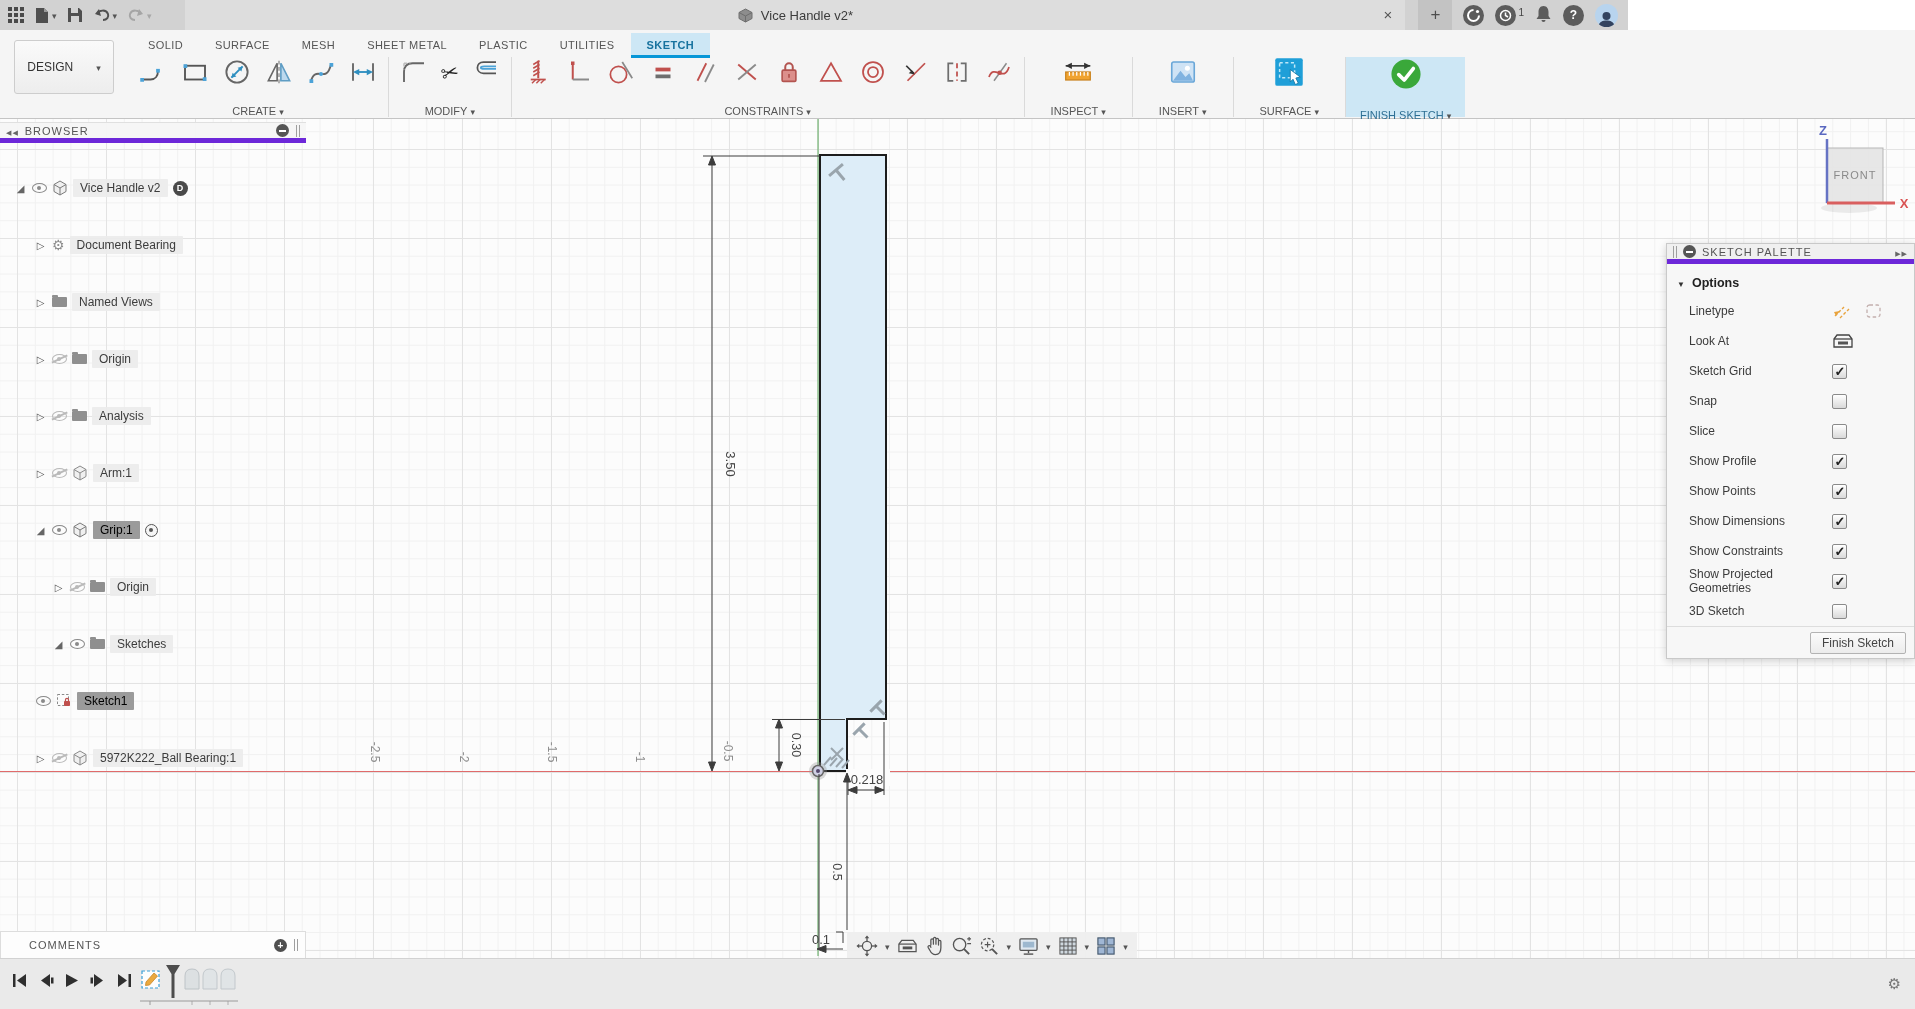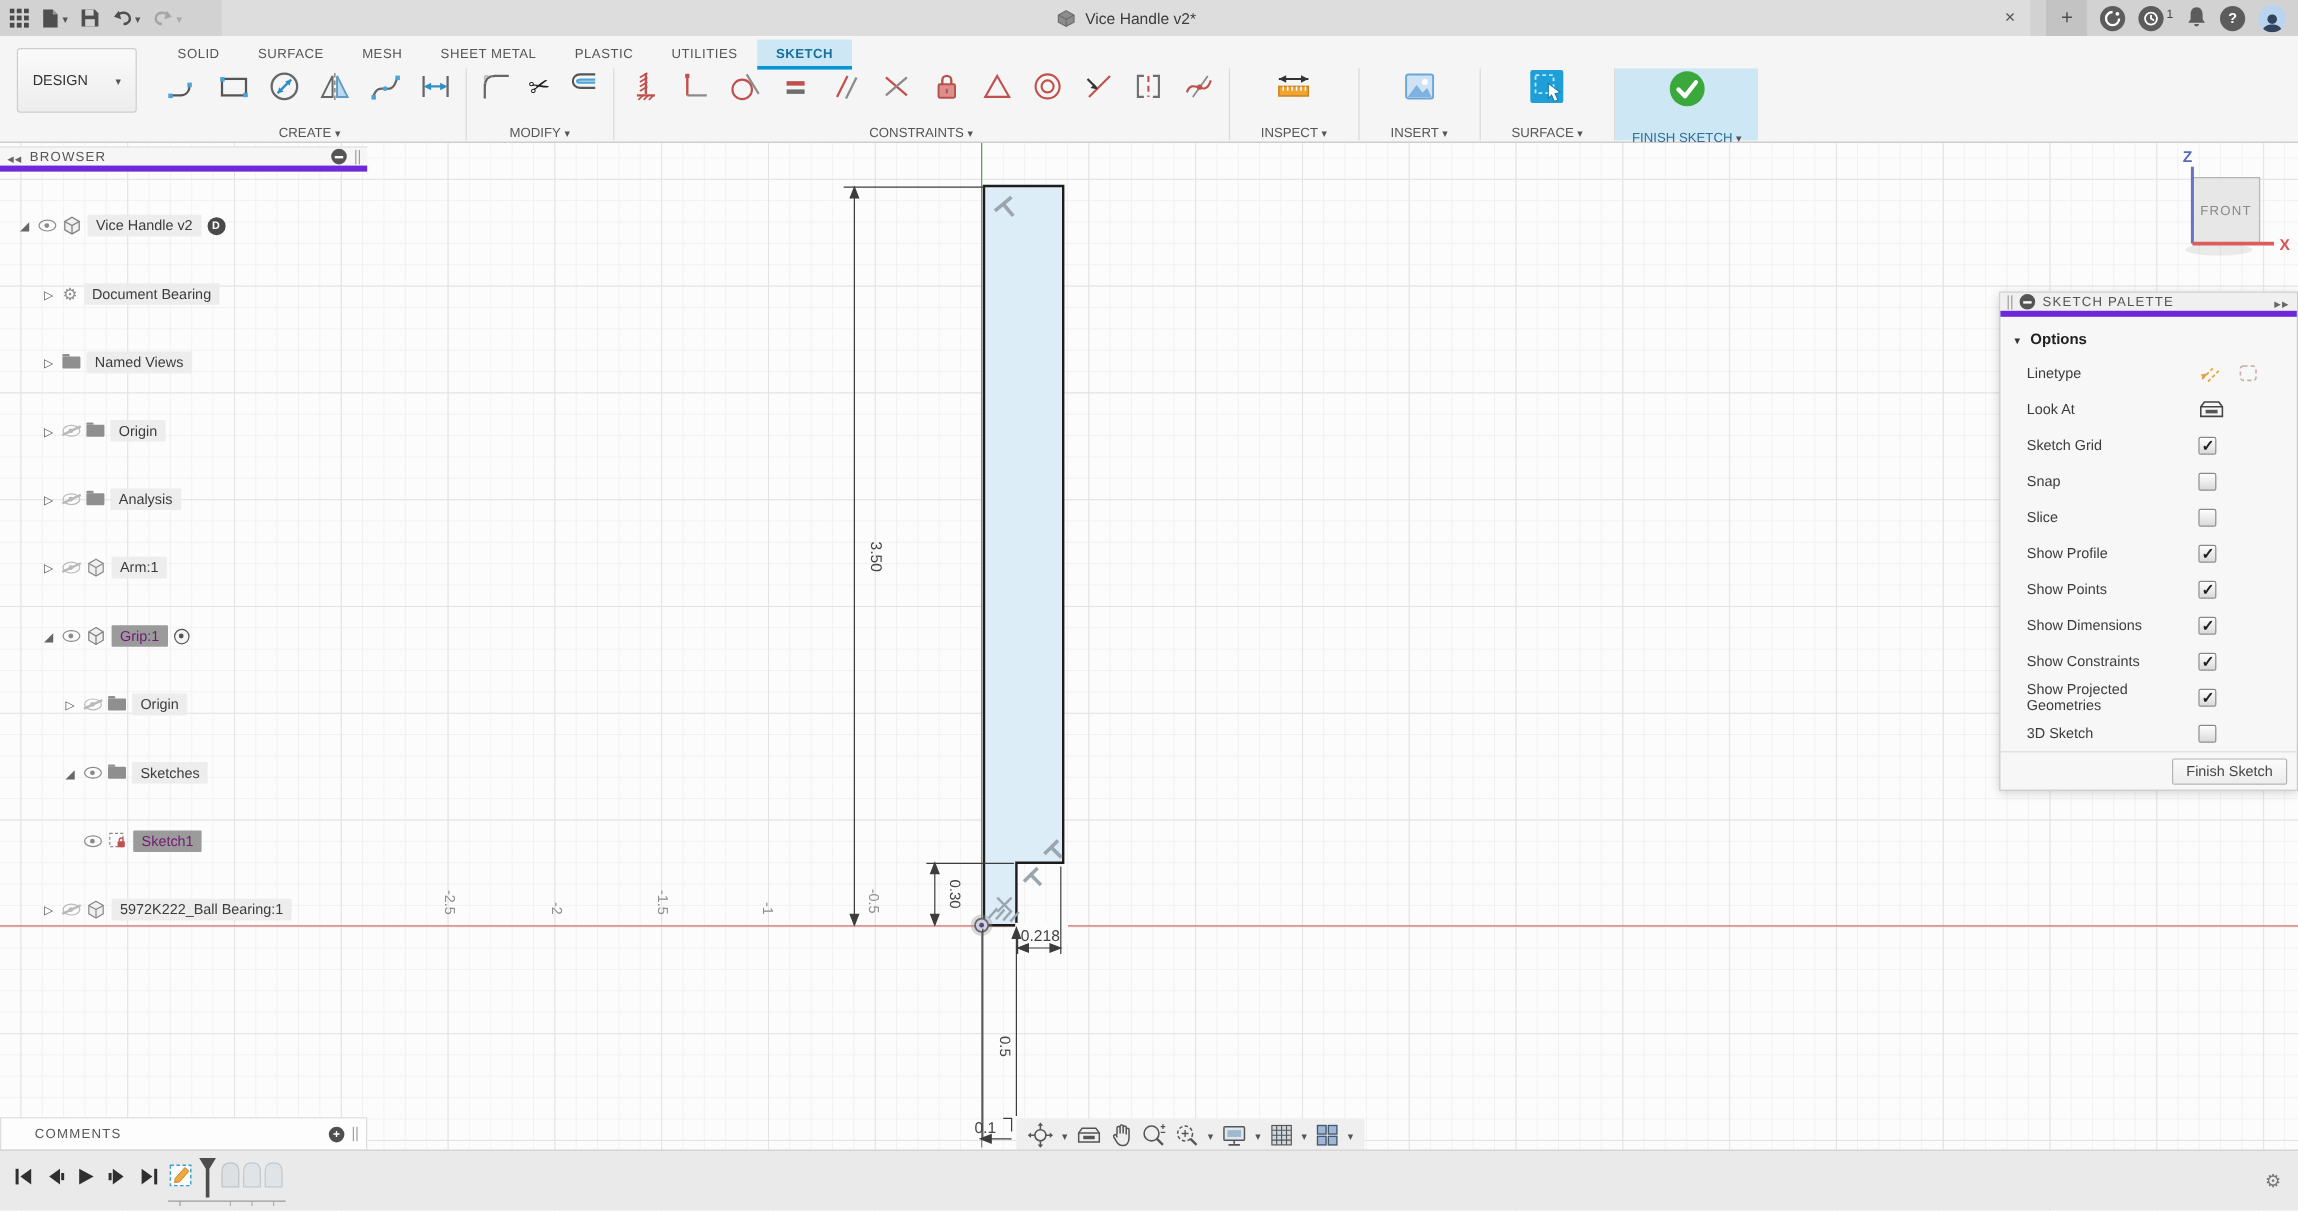--- a/index.html
+++ b/index.html
@@ -14,21 +14,21 @@
       linear-gradient(90deg,#e3e3e3 1px, transparent 1px),
       linear-gradient(#f1f1f1 1px, transparent 1px),
       linear-gradient(90deg,#f1f1f1 1px, transparent 1px);
     background-size:89px 89px,89px 89px,17.8px 17.8px,17.8px 17.8px;
     background-position:17px 30px,17px 30px,17px 12.2px,17px 12.2px;
     z-index:1; }
   #sketch-svg { position:absolute; left:0; top:0; z-index:2; pointer-events:none; }
   #sketch-svg text { font-family:"Liberation Sans",sans-serif; }
 
   
-  #titlebar { position:absolute; left:0; top:0; width:1915px; height:30px; background:#d2d2d2; z-index:10; }
+  #titlebar { position:absolute; left:0; top:0; width:1628px; height:30px; background:#d2d2d2; z-index:10; }
   .tb-left { position:absolute; left:0; top:0; height:30px; display:flex; align-items:center; gap:10px; padding-left:8px; }
   .tb-btn { display:flex; align-items:center; gap:2px; cursor:pointer; }
   .caret::after { content:"▾"; font-size:9px; color:#555; }
   .caret.dim::after { color:#a8a8a8; }
   .doc-tab { position:absolute; left:185px; right:223px; top:0; height:30px; background:#dddddd; display:flex; align-items:center; justify-content:center; gap:7px; }
   .doc-tab .title { font-size:13px; color:#3c3c3c; }
   .tab-close { position:absolute; right:8px; top:6px; width:18px; height:18px; color:#555; font-size:15px; line-height:18px; text-align:center; cursor:pointer; }
   .tab-close::after { content:"×"; }
   .tb-right { position:absolute; right:0; top:0; height:30px; display:flex; align-items:center; gap:11px; padding-right:10px; }
   .newtab { width:34px; height:30px; background:#c3c3c3; display:flex; align-items:center; justify-content:center; color:#4d4d4d; font-size:17px; cursor:pointer; }
@@ -62,34 +62,34 @@
   .panel-head { height:21px; display:flex; align-items:center; background:rgba(246,246,246,.96); border-top:1px solid #e0e0e0; border-bottom:5px solid #6d28d9; padding:0 6px; }
   .panel-head .ph-label { font-size:11px; color:#555; letter-spacing:1px; margin-left:6px; }
   .gl-collapse-l::after { content:"◀◀"; font-size:7px; letter-spacing:1px; color:#666; }
   .gl-collapse-r::after { content:"▶▶"; font-size:7px; letter-spacing:1px; color:#666; }
   .minus-circ { width:13px; height:13px; border-radius:50%; background:#555; position:relative; cursor:pointer; flex:none; }
   .minus-circ::after { content:""; position:absolute; left:3px; top:6px; width:7px; height:1.5px; background:#fff; }
   .plus-circ { width:13px; height:13px; border-radius:50%; background:#4f4f4f; color:#fff; font-size:10px; font-weight:bold; line-height:13px; text-align:center; cursor:pointer; flex:none; }
   .plus-circ::after { content:"+"; }
   .vgrip { width:4px; height:12px; border-left:1px solid #9f9f9f; border-right:1px solid #9f9f9f; margin-left:7px; }
   .trow { display:flex; align-items:center; height:24px; gap:5px;margin-top:33px; }
-  .t-ind0{ padding-left:14px;} .t-ind1{ padding-left:34px;} .t-ind2{ padding-left:52px;} .t-ind3{ padding-left:70px;}
+  .t-ind0{ padding-left:14px;} .t-ind1{ padding-left:34px;} .t-ind2{ padding-left:52px;} .t-ind3{ padding-left:36px;}
   .exp { width:13px; text-align:center; cursor:pointer; flex:none; }
   .gl-exp-c::after { content:"▷"; font-size:10px; color:#555; }
   .gl-exp-o::after { content:"◢"; font-size:10px; color:#666; }
   .eye { width:15px; height:10px; border:1.5px solid #8a8a8a; border-radius:50%; position:relative; flex:none; cursor:pointer; }
   .eye::after { content:""; position:absolute; left:3.5px; top:1.5px; width:4px; height:4px; border-radius:50%; background:#8a8a8a; }
   .eye.off { border-color:#b9b9b9; }
   .eye.off::after { background:#b9b9b9; }
   .eye.off::before { content:""; position:absolute; left:-2px; top:3px; width:17px; height:1.5px; background:#b9b9b9; transform:rotate(-25deg); }
   .folder { width:15px; height:10px; background:#8f8f8f; border-radius:1px; position:relative; flex:none; }
   .folder::before { content:""; position:absolute; left:0; top:-2px; width:6px; height:2px; background:#8f8f8f; border-radius:1px 1px 0 0; }
   .gear-ico::after { content:"⚙"; font-size:14px; color:#8d8d8d; line-height:1; }
   .tlabel { font-size:12px; color:#3c3c3c; background:rgba(236,236,236,.92); padding:2px 7px; border-radius:1px; cursor:pointer; white-space:nowrap; }
-  .tlabel.selected { background:#9b9b9b; color:#701a75; }
+  .tlabel.selected { background:#9b9b9b; color:#000000; }
   .dbadge { width:15px; height:15px; border-radius:50%; background:#4a4a4a; color:#fff; font-size:9px; font-weight:bold; text-align:center; line-height:15px; flex:none; }
   .radio { width:13px; height:13px; border-radius:50%; border:1.5px solid #555; position:relative; flex:none; background:#f5f5f5; cursor:pointer; }
   .radio::after { content:""; position:absolute; left:3px; top:3px; width:4.5px; height:4.5px; border-radius:50%; background:#555; }
 
   
   #palette { position:absolute; left:1666px; top:243px; width:249px; height:416px; background:#f7f7f7; border:1px solid #c9c9c9; box-shadow:0 2px 8px rgba(0,0,0,.18); z-index:6; display:flex; flex-direction:column; }
   #palette .panel-head { background:#f0f0f0; border-top:none; }
   .pal-body { flex:1; padding:6px 0 0 0; position:relative; }
   .pal-section { display:flex; align-items:center; gap:7px; padding:6px 10px; font-size:12.5px; font-weight:bold; color:#222; }
   .gl-tri-down::after { content:"▼"; font-size:8px; color:#333; }

